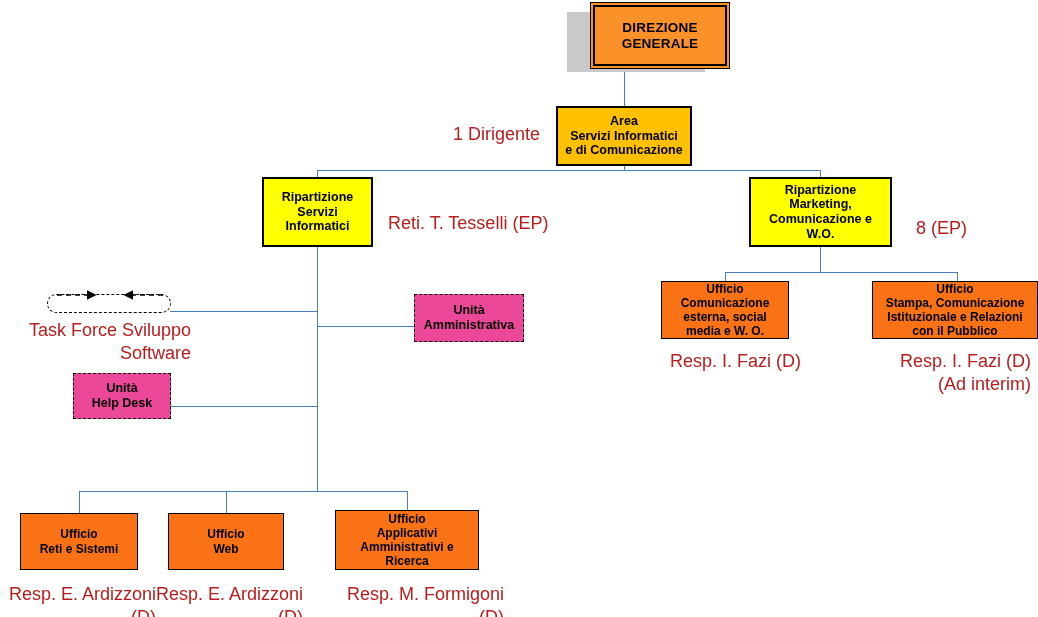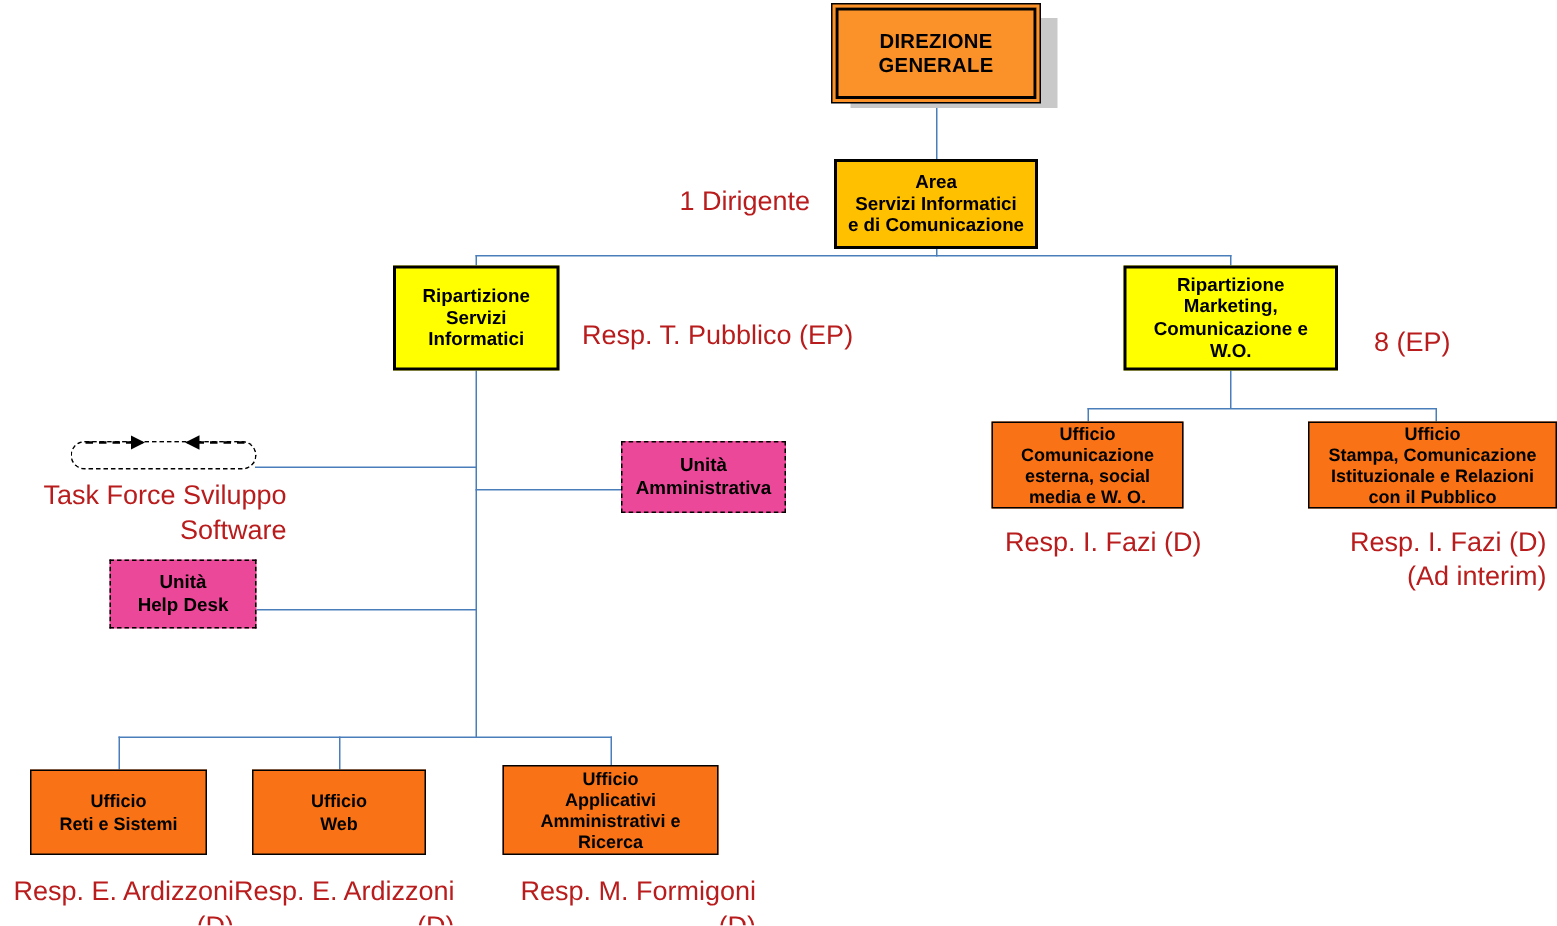--- a/index.html
+++ b/index.html
@@ -43,20 +43,21 @@
 
   
   .node.orange {
     background: #FB9229;
     border: 2px solid #000000;
     outline: 2px solid #FB9229;
     outline-offset: 0px;
     box-shadow: 0 0 0 3px #000000;
     font-size: 13.5px;
     letter-spacing: 0.2px;
+    margin-left: 36px;
   }
   .shadow-block {
     position: absolute;
     background: #c9c9c9;
     z-index: 1;
   }
 
   .node.gold {
     background: #FFC000;
     border: 2px solid #000000;
@@ -215,21 +216,21 @@
   </div>
 
   <div class="node blue" style="left:335px; top:510px; width:144px; height:60px;">
     <span class="txt" style="white-space: pre-line;">Ufficio
 Applicativi
 Amministrativi e Ricerca</span>
   </div>
 
   <div class="label left" style="left:453px; top:123px;">1 Dirigente</div>
 
-  <div class="label left" style="left:388px; top:212px;">Resp. T. Pubblico (EP)</div>
+  <div class="label left" style="left:388px; top:212px;">Reti. T. Tesselli (EP)</div>
 
   <div class="label left" style="left:916px; top:217px;">8 (EP)</div>
 
   <div class="label center" style="left:649px; top:350px; width:152px;">Resp. I. Fazi (D)</div>
 
   <div class="label center" style="left: 879px; top: 350px; width: 152px; white-space: pre-line;">Resp. I. Fazi (D)
 (Ad interim)</div>
 
   <div class="label center" style="left:2px; top:583px; width:154px;">Resp. E. Ardizzoni (D)</div>
 

